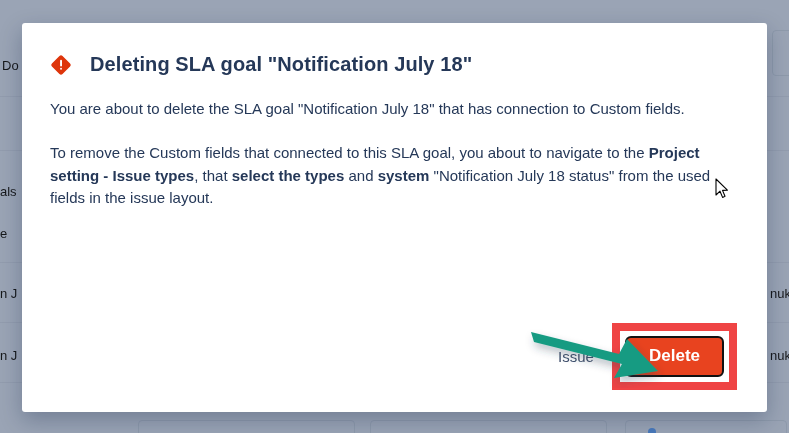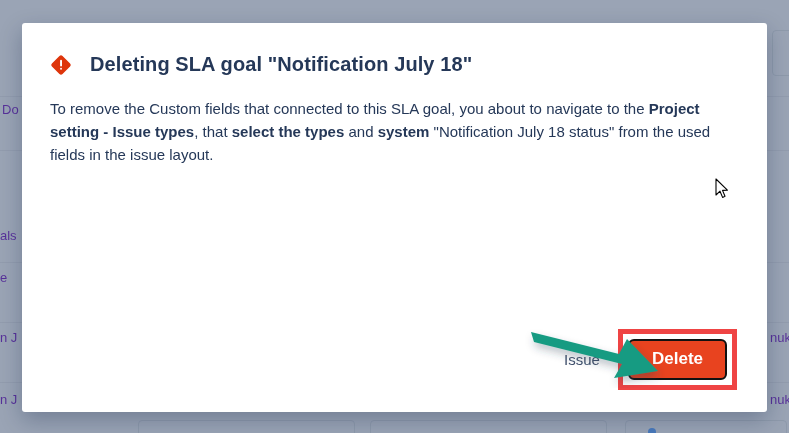--- a/index.html
+++ b/index.html
@@ -17,25 +17,24 @@
 
   
   #app-backdrop {
     position: absolute;
     inset: 0;
     background: #9aa4b5;
     overflow: hidden;
   }
   .bg-text {
     position: absolute;
-    color: #4c1d95;
+    color: #000000;
     font-size: 13px;
     white-space: nowrap;
     opacity: .85;
-    margin-top: 44px;
   }
   .bg-rule {
     position: absolute;
     height: 1px;
     background: #8e99ab;
     opacity: .7;
   }
   .bg-box {
     position: absolute;
     border: 1px solid #8b97a9;
@@ -111,21 +110,21 @@
     font-size: 15px;
     color: #42526e;
     background: transparent;
     border: none;
     padding: 8px 12px;
     cursor: pointer;
     font-family: "Liberation Sans", sans-serif;
   }
   
   #delete-highlight {
-    border: 5px solid #ef4444;
+    border: 8px solid #ef4444;
     padding: 5px;
     background: #ffffff;
     margin-left: 6px;
     display: inline-block;
     line-height: 0;
   }
   #delete-button {
     font-family: "Liberation Sans", sans-serif;
     font-size: 17px;
     font-weight: bold;
@@ -195,20 +194,21 @@
       <svg viewBox="0 0 24 24" width="22" height="22" aria-hidden="true">
         <rect x="3.8" y="3.8" width="16.4" height="16.4" rx="2.4" transform="rotate(45 12 12)" fill="#de350b"></rect>
         <rect x="11" y="6.4" width="2.1" height="7.2" rx="1" fill="#ffffff"></rect>
         <rect x="11" y="15" width="2.1" height="2.2" rx="1" fill="#ffffff"></rect>
       </svg>
     </span>
     <span id="modal-title">Deleting SLA goal "Notification July 18"</span>
   </div>
 
   <div id="modal-body">
+    <p><span>You are about to delete the SLA goal "Notification July 18" that has connection to Custom fields.</span></p>
     <p><span>To remove the Custom fields that connected to this SLA goal, you about to navigate to the </span><b>Project setting - Issue types</b><span>, that </span><b>select the types</b><span> and </span><b>system</b><span> "Notification July 18 status" from the used fields in the issue layout.</span></p>
   </div>
 
   <div id="modal-footer">
     <button id="cancel-button" type="button">Issue</button>
     <span id="delete-highlight">
       <button id="delete-button" type="button">Delete</button>
     </span>
   </div>
 </div>

